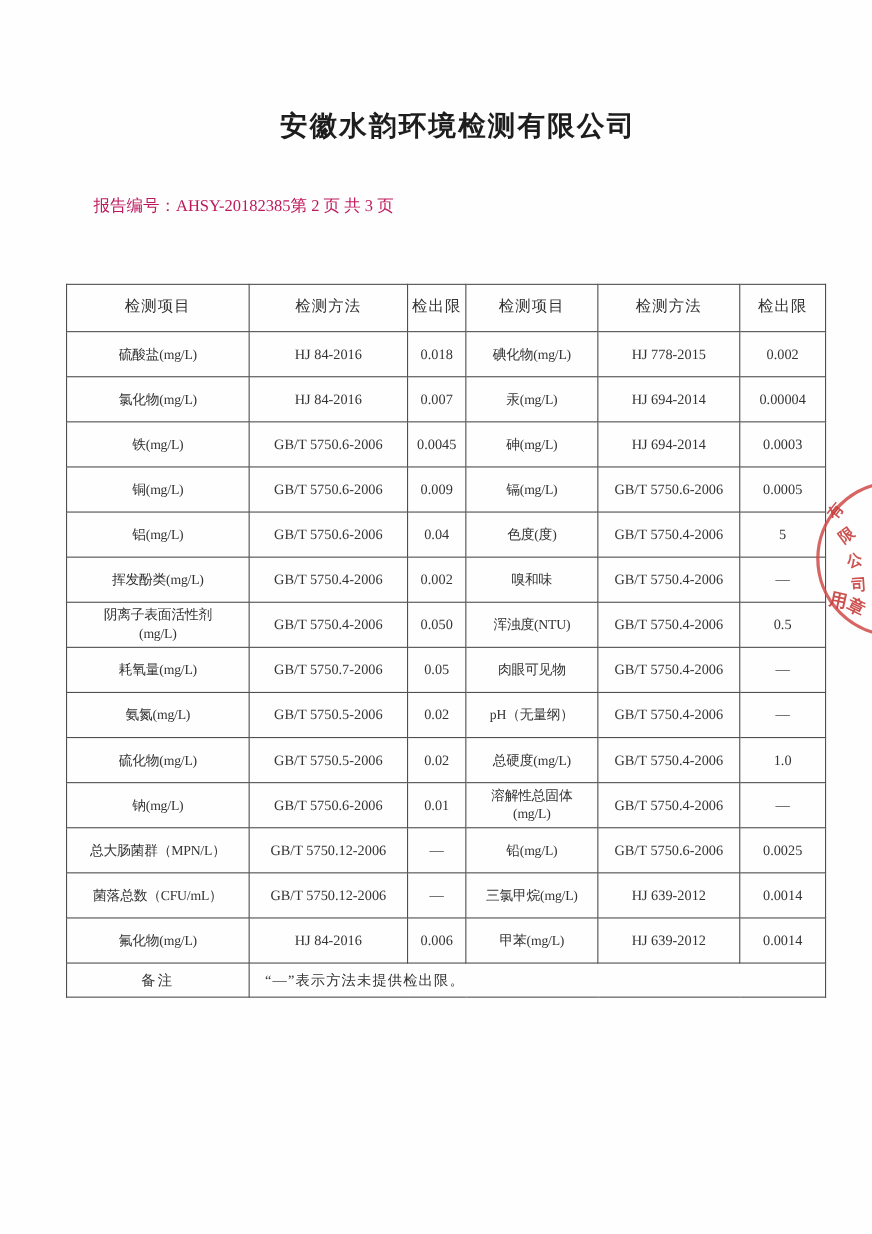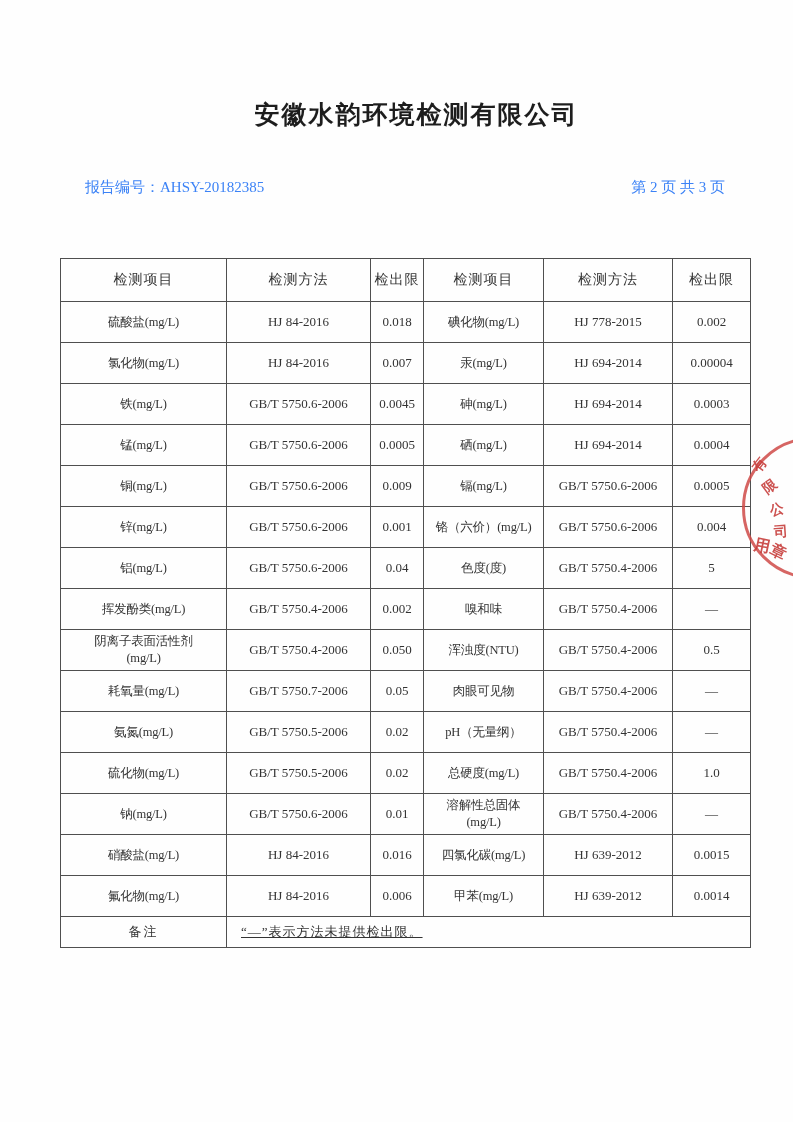--- a/index.html
+++ b/index.html
@@ -14,39 +14,39 @@
     font-family:"Liberation Sans","DejaVu Sans",sans-serif;
     font-size:25px;font-weight:bold;letter-spacing:2px;color:#1d1d1d;padding-left:20px;
   }
   .doc-title{
     position:absolute;top:143px;left:0;width:100%;text-align:center;
     font-family:"Liberation Sans","DejaVu Sans",sans-serif;
     font-size:21px;font-weight:bold;letter-spacing:7px;color:#1d1d1d;
   }
   .meta-row{
     position:absolute;top:178px;left:85px;width:640px;
-    display:flex;justify-content:space-between;align-items:baseline;
-    font-size:15px;color:#3b82f6;gap:40px;
+    display:flex;justify-content:flex-start;align-items:baseline;
+    font-size:15px;color:#be185d;
   }
   table.report{
     position:absolute;left:60px;top:210px;width:690px;
     border-collapse:collapse;table-layout:fixed;
     font-size:13px;color:#333;margin-top:48px;
   }
   table.report th, table.report td{
     border:1px solid #4f4f4f;
     text-align:center;vertical-align:middle;
     padding:1px 2px;line-height:1.35;
     white-space:pre-line;word-break:break-all;
   }
   table.report th{height:40px;font-weight:normal;font-size:14px;letter-spacing:1px;}
   table.report td{height:38px;}
   table.report td.c1, table.report td.c4{font-size:12.5px;letter-spacing:-0.2px;}
   table.report tfoot td{height:28px;text-align:center;}
-  table.report tfoot td.note-cell{text-align:left;padding-left:14px;letter-spacing:1px;text-decoration:underline;}
+  table.report tfoot td.note-cell{text-align:left;padding-left:14px;letter-spacing:1px;}
   table.report tfoot td.remark-label{letter-spacing:2px;}
 
   
   .stamp{position:absolute;left:737px;top:433px;width:150px;height:150px;
          color:#cf4a48;pointer-events:none;}
   .stamp .ring{
     position:absolute;left:5px;top:4px;width:136px;height:136px;
     border:3px solid rgba(207,74,72,.85);border-radius:50%;
   }
   .stamp span{
@@ -111,42 +111,26 @@
         </tr>
         <tr>
           <td class="c1">铁(mg/L)</td>
           <td class="c2">GB/T 5750.6-2006</td>
           <td class="c3">0.0045</td>
           <td class="c4">砷(mg/L)</td>
           <td class="c5">HJ 694-2014</td>
           <td class="c6">0.0003</td>
         </tr>
         <tr>
-          <td class="c1">锰(mg/L)</td>
-          <td class="c2">GB/T 5750.6-2006</td>
-          <td class="c3">0.0005</td>
-          <td class="c4">硒(mg/L)</td>
-          <td class="c5">HJ 694-2014</td>
-          <td class="c6">0.0004</td>
-        </tr>
-        <tr>
           <td class="c1">铜(mg/L)</td>
           <td class="c2">GB/T 5750.6-2006</td>
           <td class="c3">0.009</td>
           <td class="c4">镉(mg/L)</td>
           <td class="c5">GB/T 5750.6-2006</td>
           <td class="c6">0.0005</td>
-        </tr>
-        <tr>
-          <td class="c1">锌(mg/L)</td>
-          <td class="c2">GB/T 5750.6-2006</td>
-          <td class="c3">0.001</td>
-          <td class="c4">铬（六价）(mg/L)</td>
-          <td class="c5">GB/T 5750.6-2006</td>
-          <td class="c6">0.004</td>
         </tr>
         <tr>
           <td class="c1">铝(mg/L)</td>
           <td class="c2">GB/T 5750.6-2006</td>
           <td class="c3">0.04</td>
           <td class="c4">色度(度)</td>
           <td class="c5">GB/T 5750.4-2006</td>
           <td class="c6">5</td>
         </tr>
         <tr>
@@ -193,26 +177,34 @@
         <tr>
           <td class="c1">钠(mg/L)</td>
           <td class="c2">GB/T 5750.6-2006</td>
           <td class="c3">0.01</td>
           <td class="c4">溶解性总固体
 (mg/L)</td>
           <td class="c5">GB/T 5750.4-2006</td>
           <td class="c6">—</td>
         </tr>
         <tr>
-          <td class="c1">硝酸盐(mg/L)</td>
-          <td class="c2">HJ 84-2016</td>
-          <td class="c3">0.016</td>
-          <td class="c4">四氯化碳(mg/L)</td>
+          <td class="c1">总大肠菌群（MPN/L）</td>
+          <td class="c2">GB/T 5750.12-2006</td>
+          <td class="c3">—</td>
+          <td class="c4">铅(mg/L)</td>
+          <td class="c5">GB/T 5750.6-2006</td>
+          <td class="c6">0.0025</td>
+        </tr>
+        <tr>
+          <td class="c1">菌落总数（CFU/mL）</td>
+          <td class="c2">GB/T 5750.12-2006</td>
+          <td class="c3">—</td>
+          <td class="c4">三氯甲烷(mg/L)</td>
           <td class="c5">HJ 639-2012</td>
-          <td class="c6">0.0015</td>
+          <td class="c6">0.0014</td>
         </tr>
         <tr>
           <td class="c1">氟化物(mg/L)</td>
           <td class="c2">HJ 84-2016</td>
           <td class="c3">0.006</td>
           <td class="c4">甲苯(mg/L)</td>
           <td class="c5">HJ 639-2012</td>
           <td class="c6">0.0014</td>
         </tr>
       </tbody>

